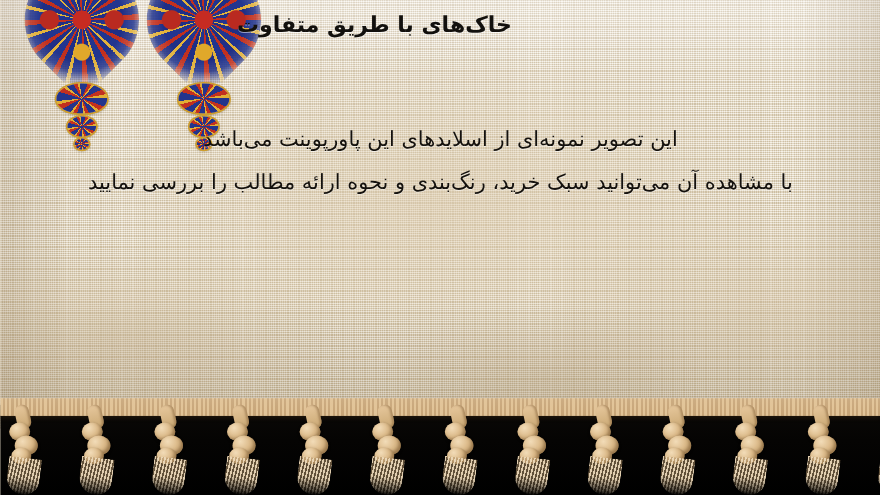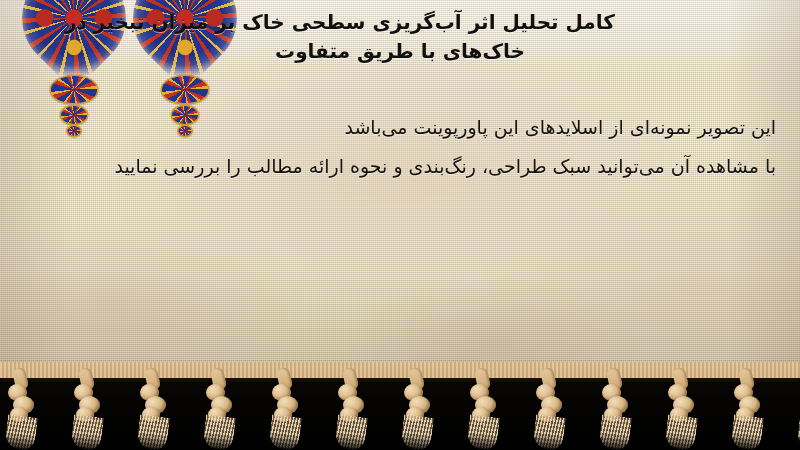--- a/index.html
+++ b/index.html
@@ -114,21 +114,21 @@
     color:#12100d;
     font-size:20px;line-height:29px;font-weight:bold;
     letter-spacing:.2px;
     text-shadow:0 1px 0 rgba(255,255,255,.5);
     padding:0 14px;box-sizing:border-box;
   }
   .title .t-line{display:block;}
   .title .t-line:nth-child(1){padding-right:120px;}
   .body-copy{
     position:absolute;left:0;top:108px;width:800px;
-    text-align:right;
+    text-align:center;
     color:#14110d;
     font-size:19px;line-height:39px;
     text-shadow:0 1px 0 rgba(255,255,255,.45);
     padding:0 24px;box-sizing:border-box;
   }
   .body-copy .b-line{display:block;white-space:nowrap;}
 </style>
 </head>
 <body>
 
@@ -144,27 +144,26 @@
     <div class="drop d3"></div>
   </div>
   <div class="ornament" style="left:133px;">
     <div class="medallion"></div>
     <div class="drop d1"></div>
     <div class="drop d2"></div>
     <div class="drop d3"></div>
   </div>
 
   <div class="title">
-    <span class="t-line">کامل تحلیل اثر آب‌گریزی سطحی خاک بر میزان تبخیر در</span>
     <span class="t-line">خاک‌های با طریق متفاوت</span>
   </div>
 
   <div class="body-copy">
     <span class="b-line">این تصویر نمونه‌ای از اسلایدهای این پاورپوینت می‌باشد</span>
-    <span class="b-line">با مشاهده آن می‌توانید سبک طراحی، رنگ‌بندی و نحوه ارائه مطالب را بررسی نمایید</span>
+    <span class="b-line">با مشاهده آن می‌توانید سبک خرید، رنگ‌بندی و نحوه ارائه مطالب را بررسی نمایید</span>
   </div>
 
   <div class="black-field"></div>
   <div class="cloth-hem"></div>
   <div class="fringe-row" id="fringe-row">
       <div class="knot" style="left: -4px;">
         <div class="cord"></div>
         <div class="b1"></div>
         <div class="b2"></div>
         <div class="b3"></div>

